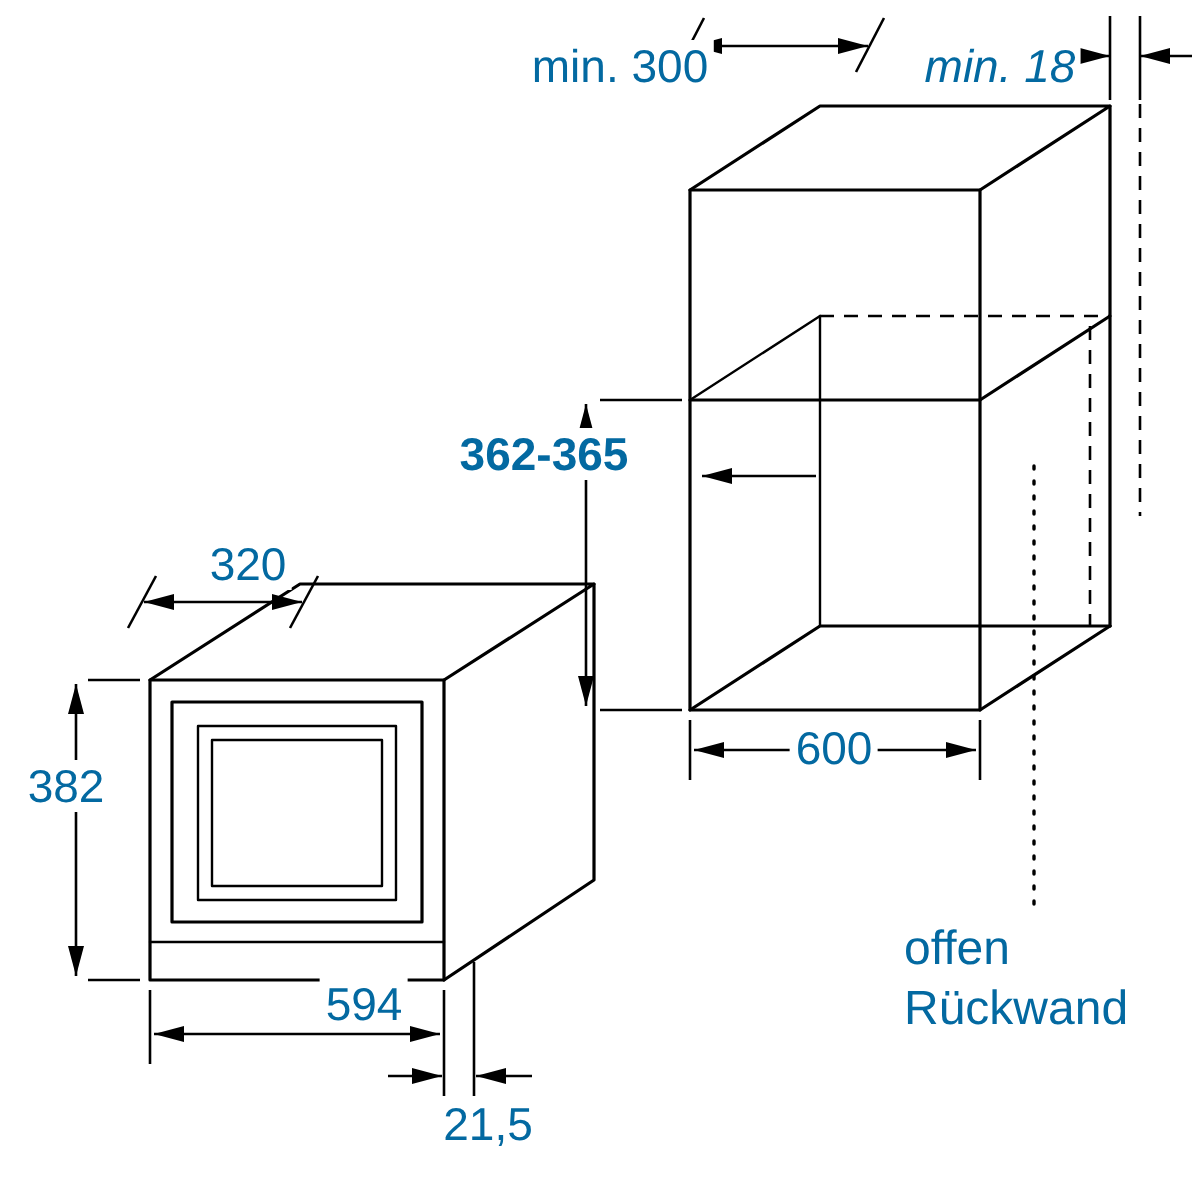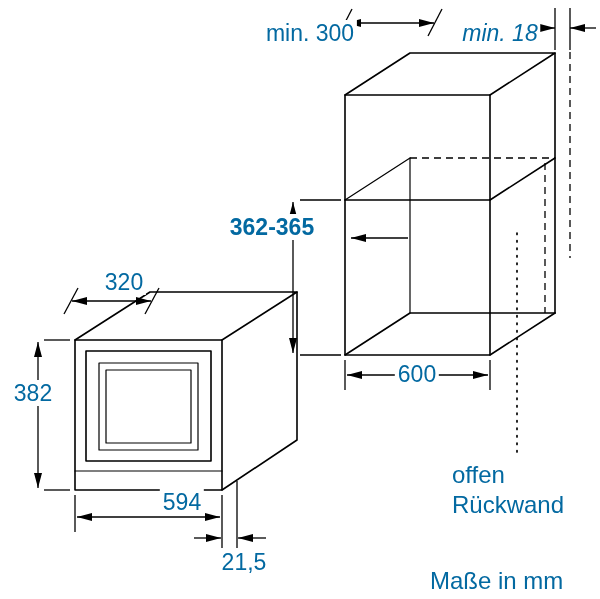--- a/index.html
+++ b/index.html
@@ -150,15 +150,14 @@
   </div>
 
   <div class="dim-label" style="left:112px;top:282px;margin-left:12px;">320</div>
 
   <div class="dim-label" style="left:33px;top:393px;">382</div>
 
   <div class="dim-label" style="left:142px;top:502px;margin-left:40px;">594</div>
 
   <div class="dim-label" style="left:244px;top:562px;">21,5</div>
 
-  <div class="note" style="left:430px;top:566px;">Maße in mm</div>
 
 </div>
 
 </body></html>

